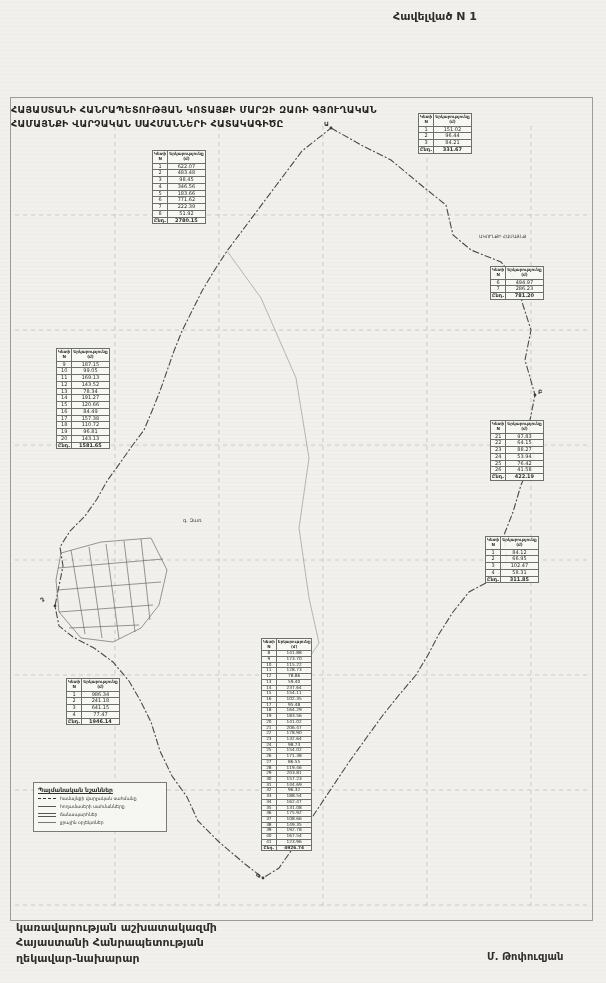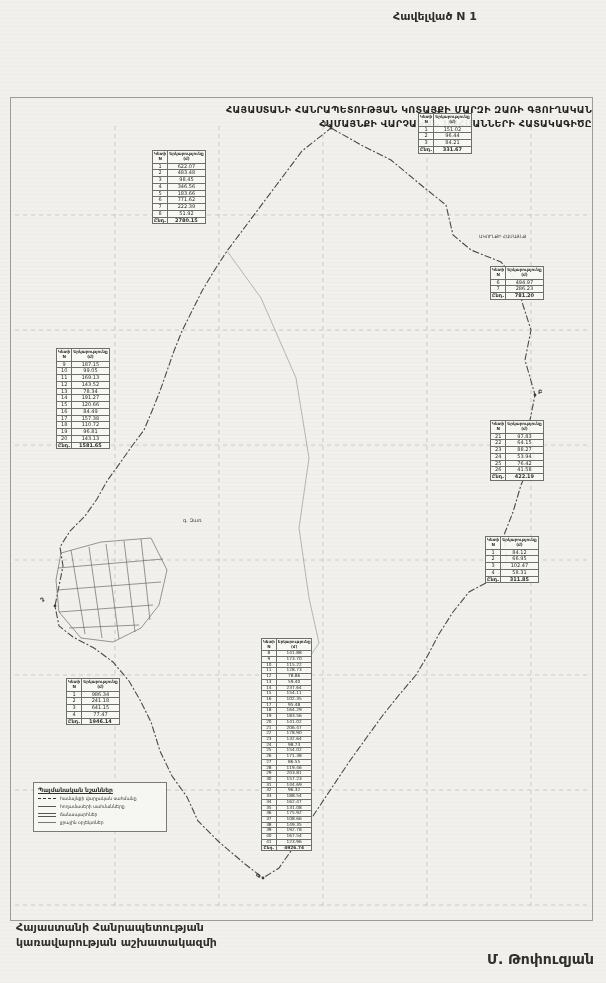--- a/index.html
+++ b/index.html
@@ -12,21 +12,21 @@
   }
   .annex{
     position:absolute;top:10px;left:295px;width:280px;
     text-align:center;font-size:11px;font-weight:bold;line-height:1.35;color:#2f2f2d;
   }
   .map-frame{
     position:absolute;left:10px;top:97px;width:581px;height:822px;
     border:1px solid #9d9b95;
   }
   .map-title{
-    position:absolute;left:0;right:0;top:5px;text-align:right;
+    position:absolute;left:0;right:0;top:5px;text-align:left;
     font-weight:bold;font-size:9.5px;letter-spacing:.3px;color:#232321;line-height:1.5;
   }
   svg.layer{position:absolute;left:0;top:0;}
   
   .ctable{position:absolute;background:rgba(247,247,244,.92);}
   .ctable table{border-collapse:collapse;}
   .ctable th,.ctable td{
     border:0.5px solid #6f6f6a;font-size:5px;line-height:1.15;padding:0 1px;
     color:#2e2e2c;text-align:center;font-weight:normal;
   }
@@ -47,21 +47,21 @@
   .legend .sym.dash-dot-line{border-top:1.5px dashed #333;}
   .legend .sym.solid-line{border-top:1px solid #555;}
   .legend .sym.double-line{height:2px;border-top:1px solid #555;border-bottom:1px solid #555;}
   .legend .sym.thin-line{border-top:0.5px solid #777;}
   .legend .lbl{font-size:4.5px;color:#333;}
   
   .map-label{position:absolute;font-size:5px;color:#3a3a38;}
   .pt-letter{position:absolute;font-size:6px;font-weight:bold;color:#33332f;}
   
   .sig{position:absolute;left:16px;top:920px;font-size:11px;font-weight:bold;line-height:1.4;color:#2f2f2d;}
-  .sig-name{position:absolute;left:487px;top:951px;font-size:14px;font-weight:bold;color:#2f2f2d;}
+  .sig-name{position:absolute;left:487px;top:951px;font-size:10px;font-weight:bold;color:#2f2f2d;}
 </style>
 </head>
 <body>
 
 <div class="page">
 
   <div class="annex">
     <div>Հավելված N 1</div>
   </div>
 
@@ -550,18 +550,19 @@
         <span class="sym double-line"></span>
         <span class="lbl">ճանապարհներ</span>
       </div>
       <div class="item">
         <span class="sym thin-line"></span>
         <span class="lbl">ջրային օբյեկտներ</span>
       </div>
     </div>
 
   <div class="sig">
+    <div>կառավարության աշխատակազմի</div>
     <div>Հայաստանի Հանրապետության</div>
-    <div>կառավարության աշխատակազմի</div>
+    <div>ղեկավար-նախարար</div>
   </div>
   <div class="sig-name">Մ. Թոփուզյան</div>
 
 </div>
 
 </body></html>

